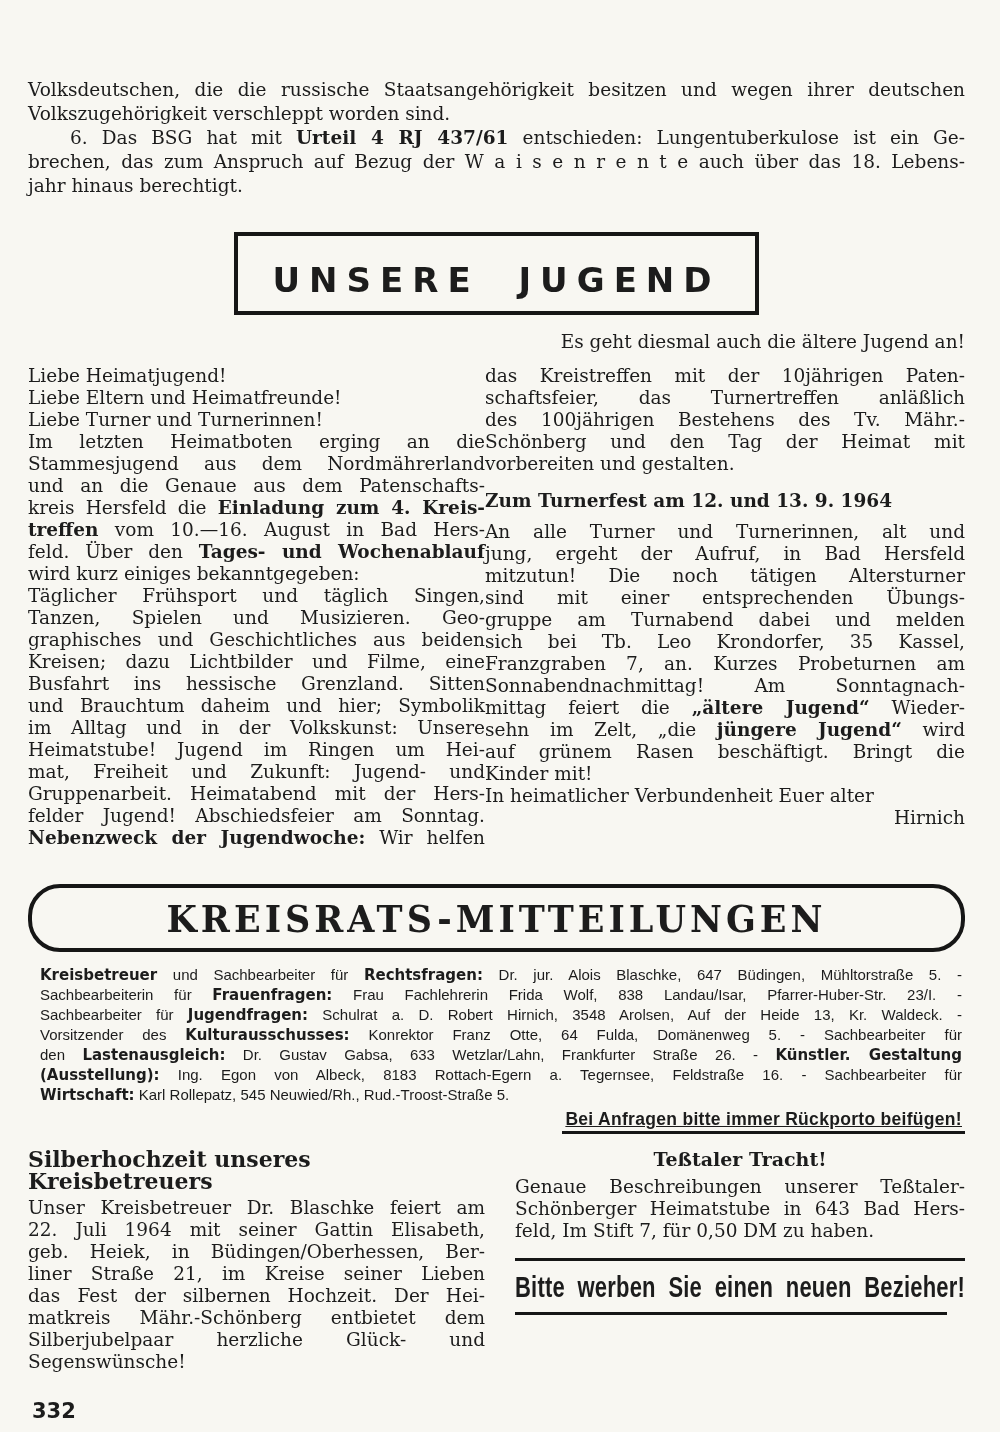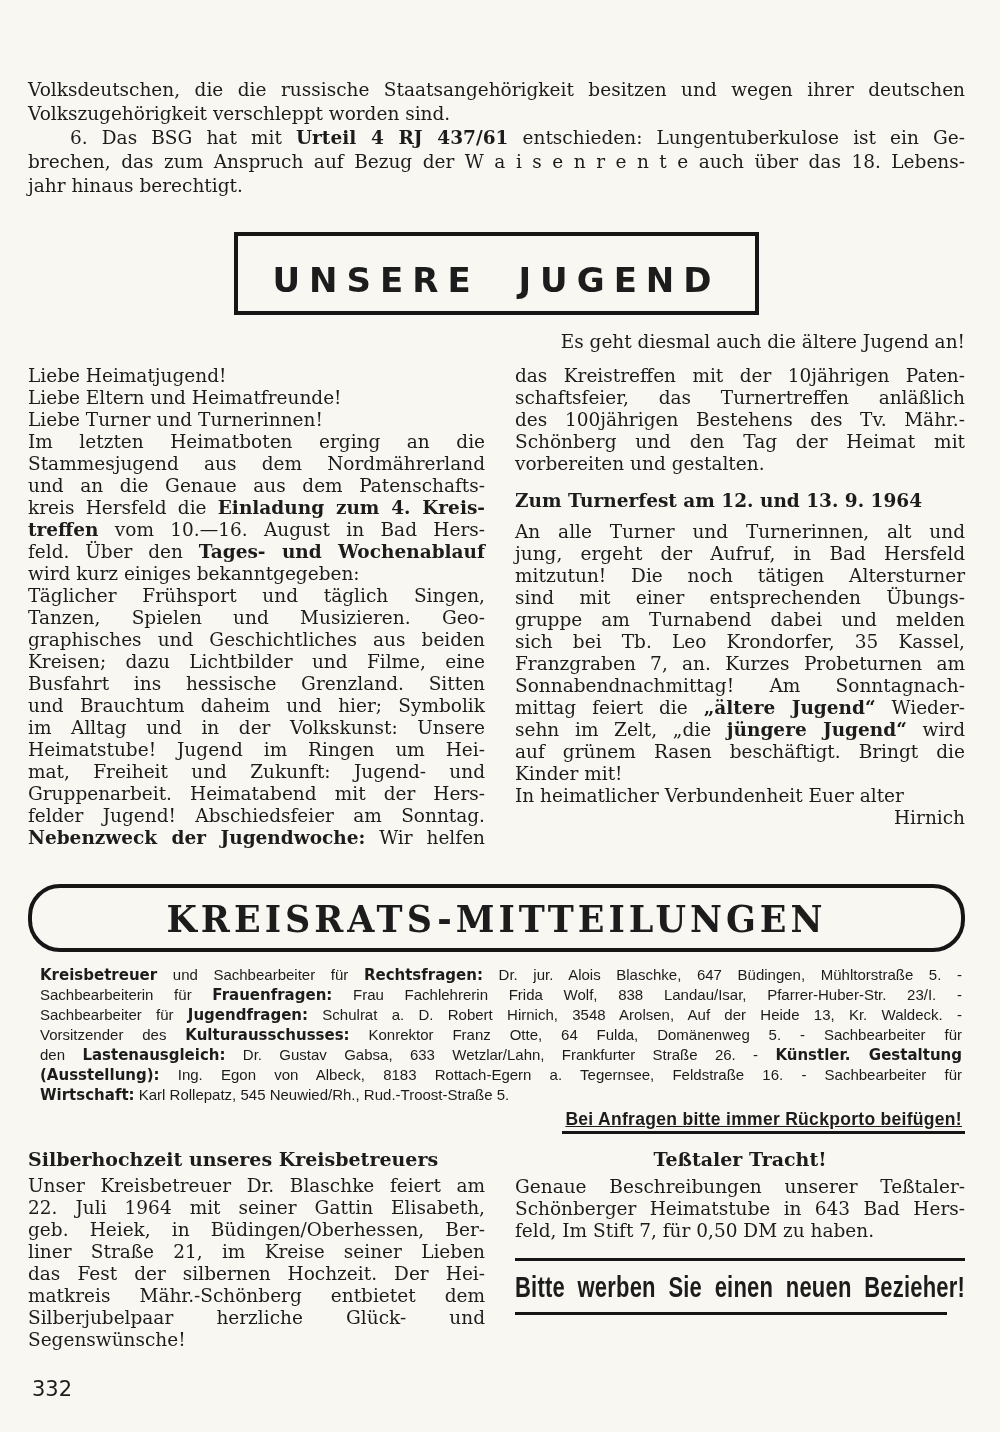--- a/index.html
+++ b/index.html
@@ -26,21 +26,21 @@
   
   .box-title{
     margin:34px auto 8px;width:fit-content;
     border:4px solid #161616;padding:24px 34px 11px;
     font-family:"DejaVu Sans",sans-serif;font-weight:bold;
     font-size:34px;letter-spacing:9px;word-spacing:18px;
   }
   .subtitle{margin-top:16px;text-align:right;font-size:18.5px;}
 
   
-  .cols{display:flex;gap:30px;margin-top:13px;font-size:18.5px;}
+  .cols{display:flex;margin-top:13px;font-size:18.5px;}
   .cols .ln{line-height:22px;}
   .col-left{flex:0 0 457px;width:457px;}
   .col-right{flex:1;min-width:0;}
   .cols .blk.heading{font-weight:bold;margin:15px 0 9px;}
   .cols .blk.heading .ln{text-align:left;}
 
   
   .banner{
     margin-top:35px;height:60px;
     border:4px solid #161616;border-radius:32px;
@@ -61,37 +61,37 @@
   .note-row{margin-top:4px;text-align:right;}
   .note{
     display:inline-block;font-family:"Liberation Sans",sans-serif;
     font-weight:bold;font-size:17.5px;letter-spacing:.3px;
     border-bottom:3.5px solid #161616;padding:0 3px 1px;text-decoration:underline;
   }
 
   
   .cols2{display:flex;gap:30px;margin-top:14px;font-size:18.5px;}
   .cols2 .ln{line-height:22px;}
-  .cols2 .blk.heading{font-weight:bold;margin:0 0 5px;font-size:19px;}
+  .cols2 .blk.heading{font-weight:bold;margin:0 0 5px;font-size:22px;}
   .cols2 .blk.heading-center{font-weight:bold;text-align:center;margin:0 0 6px;font-size:19px;}
   .cols2 .blk.heading-center .ln{text-align:center;}
 
   .rule{border-top:3.5px solid #161616;height:0;}
   .rule-top{margin-top:16px;}
   .rule-bottom{margin-top:11px;width:96%;}
   .promo{
     margin-top:14px;
     font-family:"Liberation Sans",sans-serif;font-weight:bold;
     font-size:22px;letter-spacing:.2px;
     transform:scaleY(1.35);transform-origin:50% 50%;
     text-align:justify;text-align-last:justify;
   }
 
   .pageno{margin:26px 0 0 4px;font-family:"DejaVu Sans",sans-serif;
-    font-weight:normal;font-size:21px;}
+    font-weight:bold;font-size:21px;}
 </style>
 </head>
 <body>
 
 <div class="page">
 
   <div class="intro">
       <div class="blk justify">
         <div class="ln">Volksdeutschen, die die russische Staatsangehörigkeit besitzen und wegen ihrer deutschen</div>
         <div class="ln endln">Volkszugehörigkeit verschleppt worden sind.</div>

